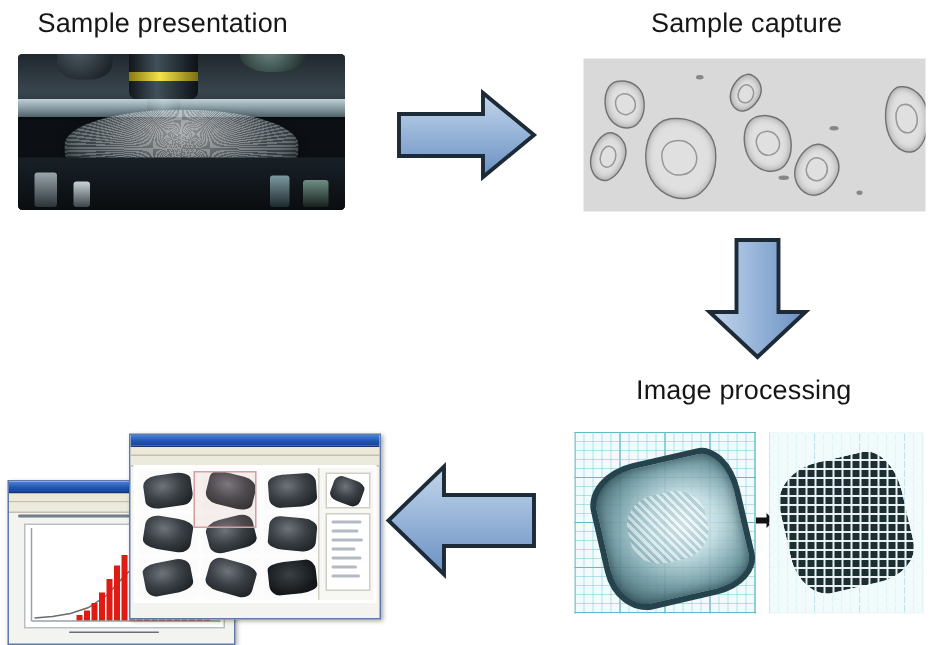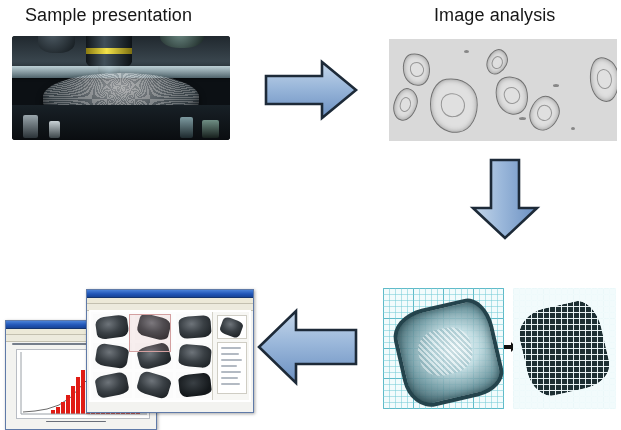--- a/index.html
+++ b/index.html
@@ -227,21 +227,21 @@
         <linearGradient id="gArrowR" x1="0" y1="0" x2="0" y2="1">
           <stop offset="0%" stop-color="#c5d7ea"></stop>
           <stop offset="45%" stop-color="#9ab7da"></stop>
           <stop offset="100%" stop-color="#6a8fc1"></stop>
         </linearGradient>
       </defs>
       <path d="M2,16 L58,16 L58,2 L92,30 L58,58 L58,44 L2,44 Z" fill="url(#gArrowR)" stroke="#1d2a38" stroke-width="2.6" stroke-linejoin="miter"></path>
     </svg>
   </div>
 
-  <div class="caption" style="left:434px;top:5px;">Image analysis</div>
+  <div class="caption" style="left:434px;top:5px;">Sample capture</div>
 
   <div class="node" id="photo-capture">
     <div class="grain" style="left:6%;top:14%;width:11%;height:30%;transform:rotate(-12deg);"></div>
     <div class="grain" style="left:2%;top:48%;width:9%;height:30%;transform:rotate(18deg);"></div>
     <div class="grain" style="left:18%;top:38%;width:20%;height:52%;transform:rotate(-8deg);"></div>
     <div class="grain" style="left:43%;top:10%;width:8%;height:24%;transform:rotate(26deg);"></div>
     <div class="grain" style="left:47%;top:36%;width:13%;height:36%;transform:rotate(-16deg);"></div>
     <div class="grain" style="left:62%;top:56%;width:12%;height:32%;transform:rotate(22deg);"></div>
     <div class="grain" style="left:88%;top:18%;width:12%;height:42%;transform:rotate(-6deg);"></div>
     <div class="fleck" style="left:33%;top:11%;width:5px;height:3px;"></div>
@@ -256,20 +256,21 @@
         <linearGradient id="gArrowD" x1="0" y1="0" x2="1" y2="0">
           <stop offset="0%" stop-color="#c5d7ea"></stop>
           <stop offset="45%" stop-color="#9ab7da"></stop>
           <stop offset="100%" stop-color="#6a8fc1"></stop>
         </linearGradient>
       </defs>
       <path d="M26,2 L54,2 L54,50 L72,50 L40,80 L8,50 L26,50 Z" fill="url(#gArrowD)" stroke="#1d2a38" stroke-width="2.6" stroke-linejoin="miter"></path>
     </svg>
   </div>
 
+  <div class="caption" style="left:424px;top:250px;">Image processing</div>
 
   <div id="grid-left">
     <div id="particle-raw"></div>
   </div>
 
   <div id="mid-arrow">
     <svg width="12" height="14" viewBox="0 0 12 14">
       <path d="M0,5 L7,5 L7,2 L12,7 L7,12 L7,9 L0,9 Z" fill="#111111"></path>
     </svg>
   </div>

